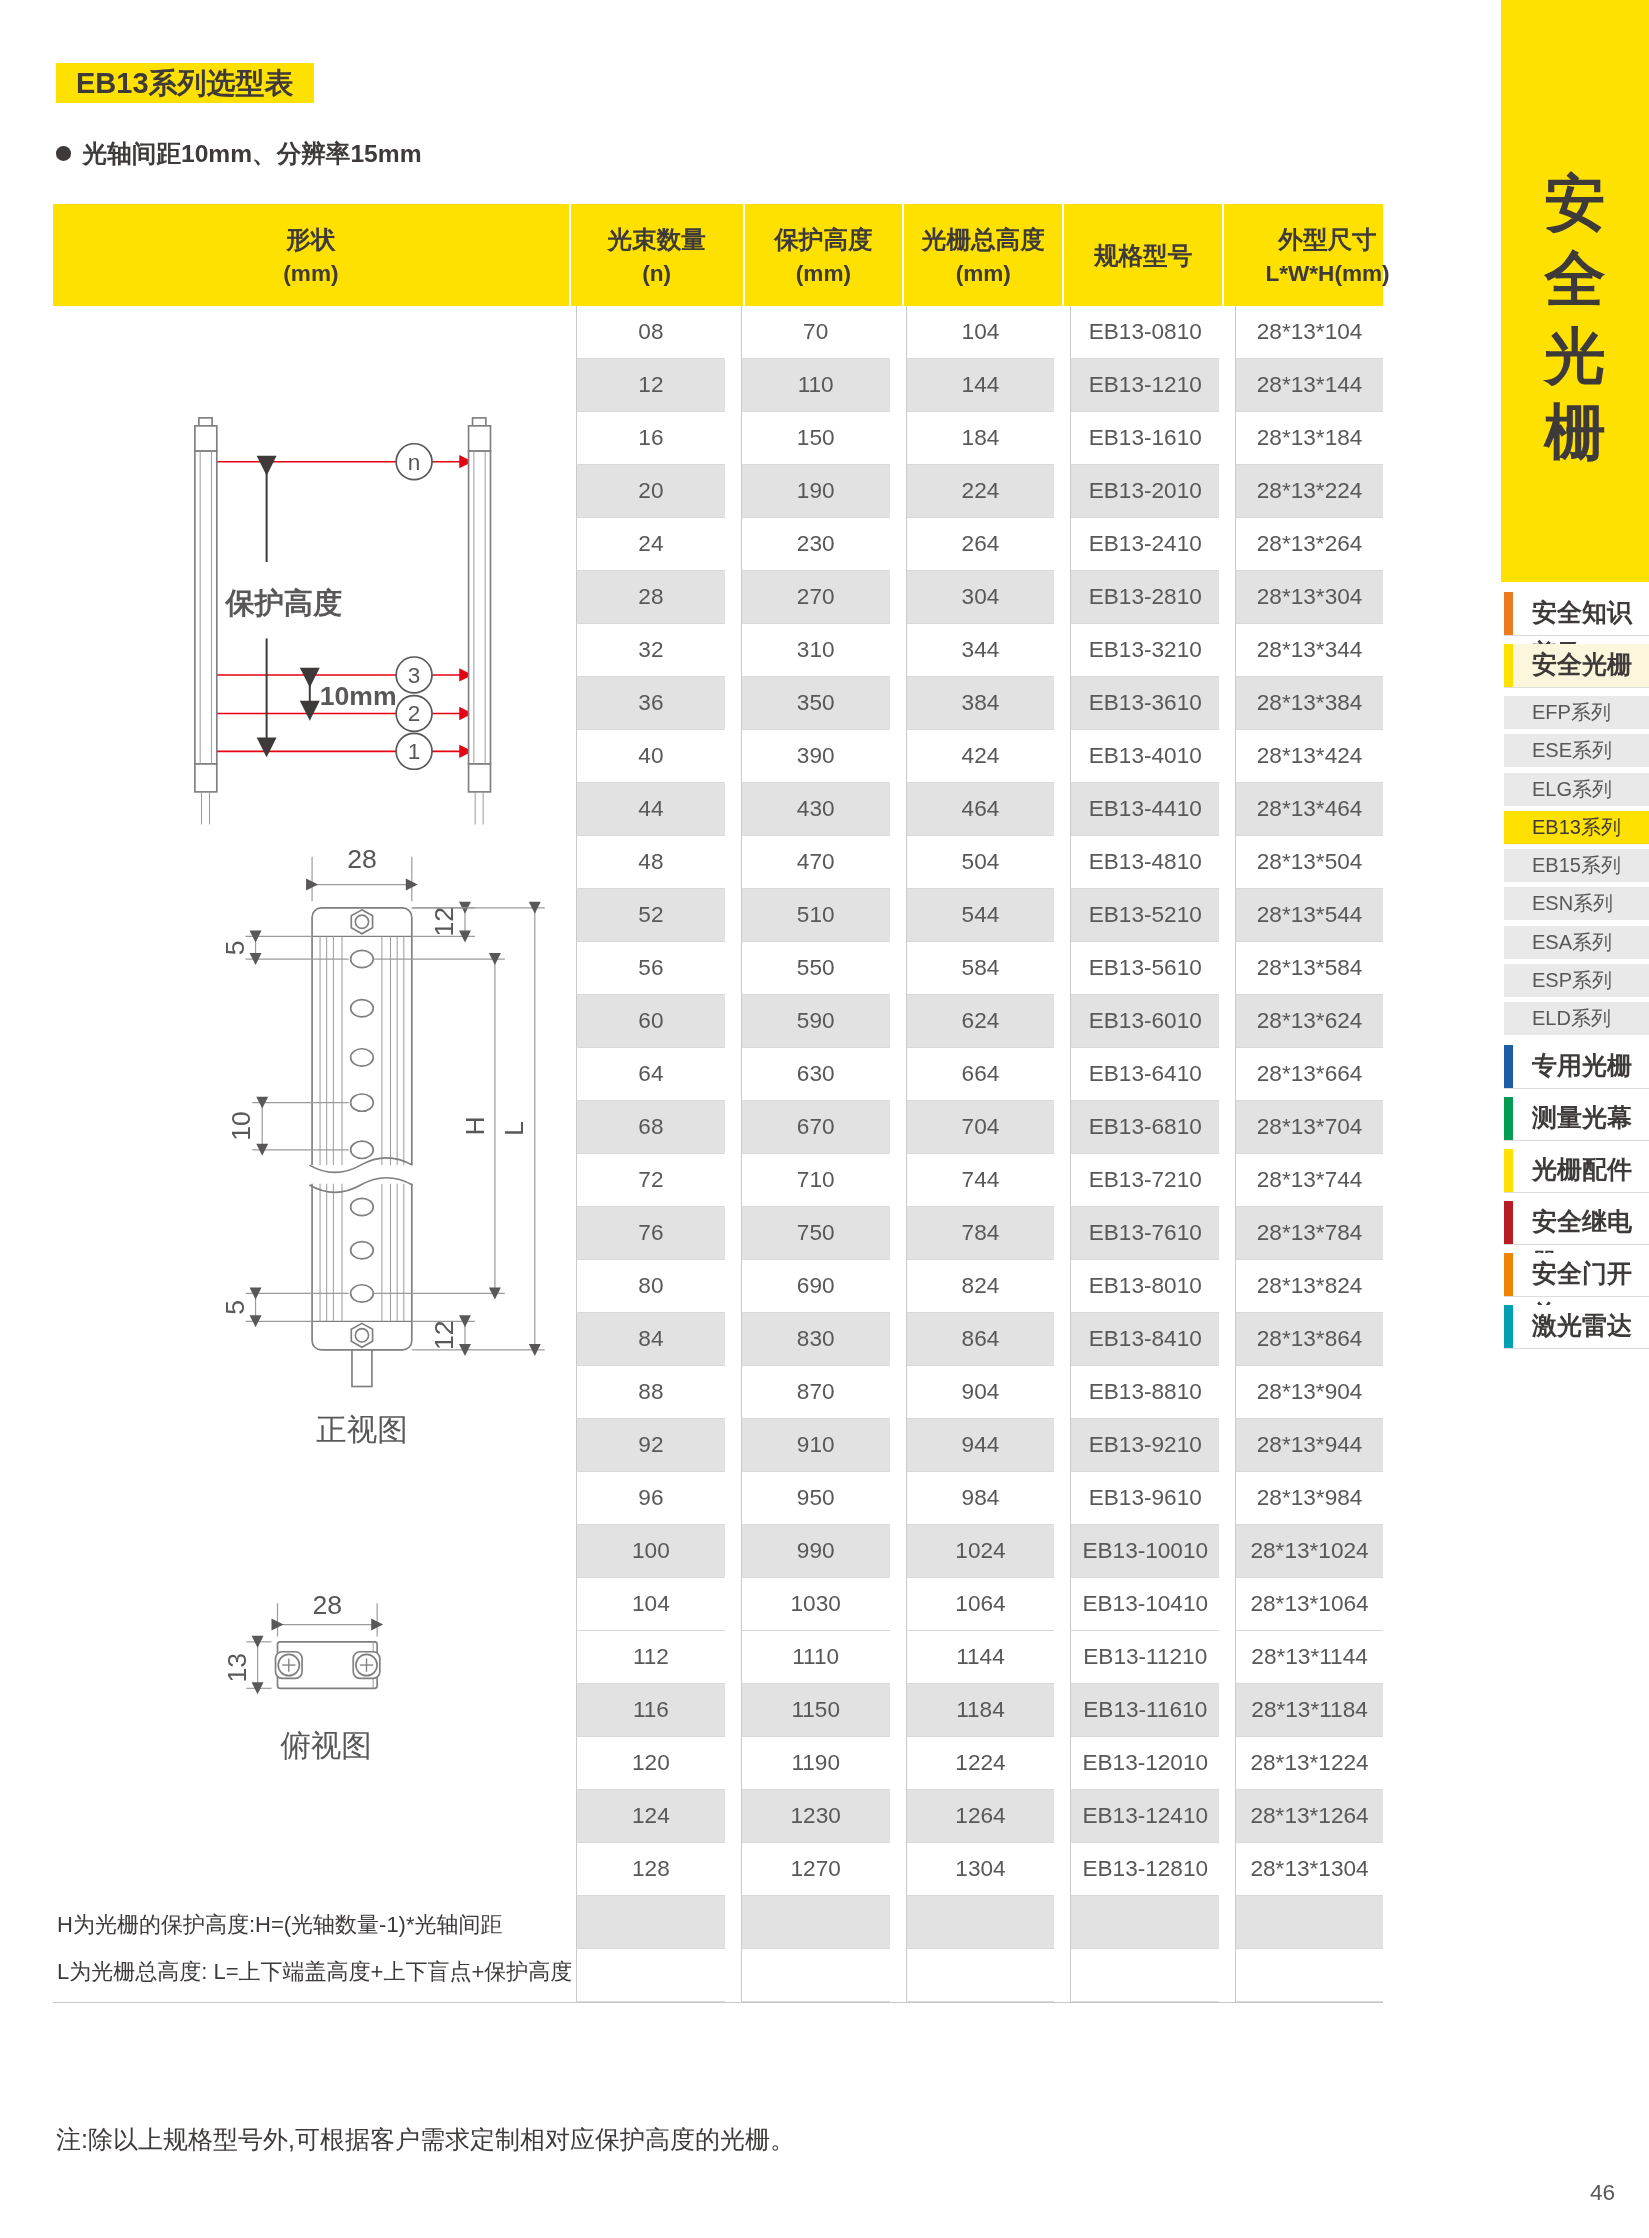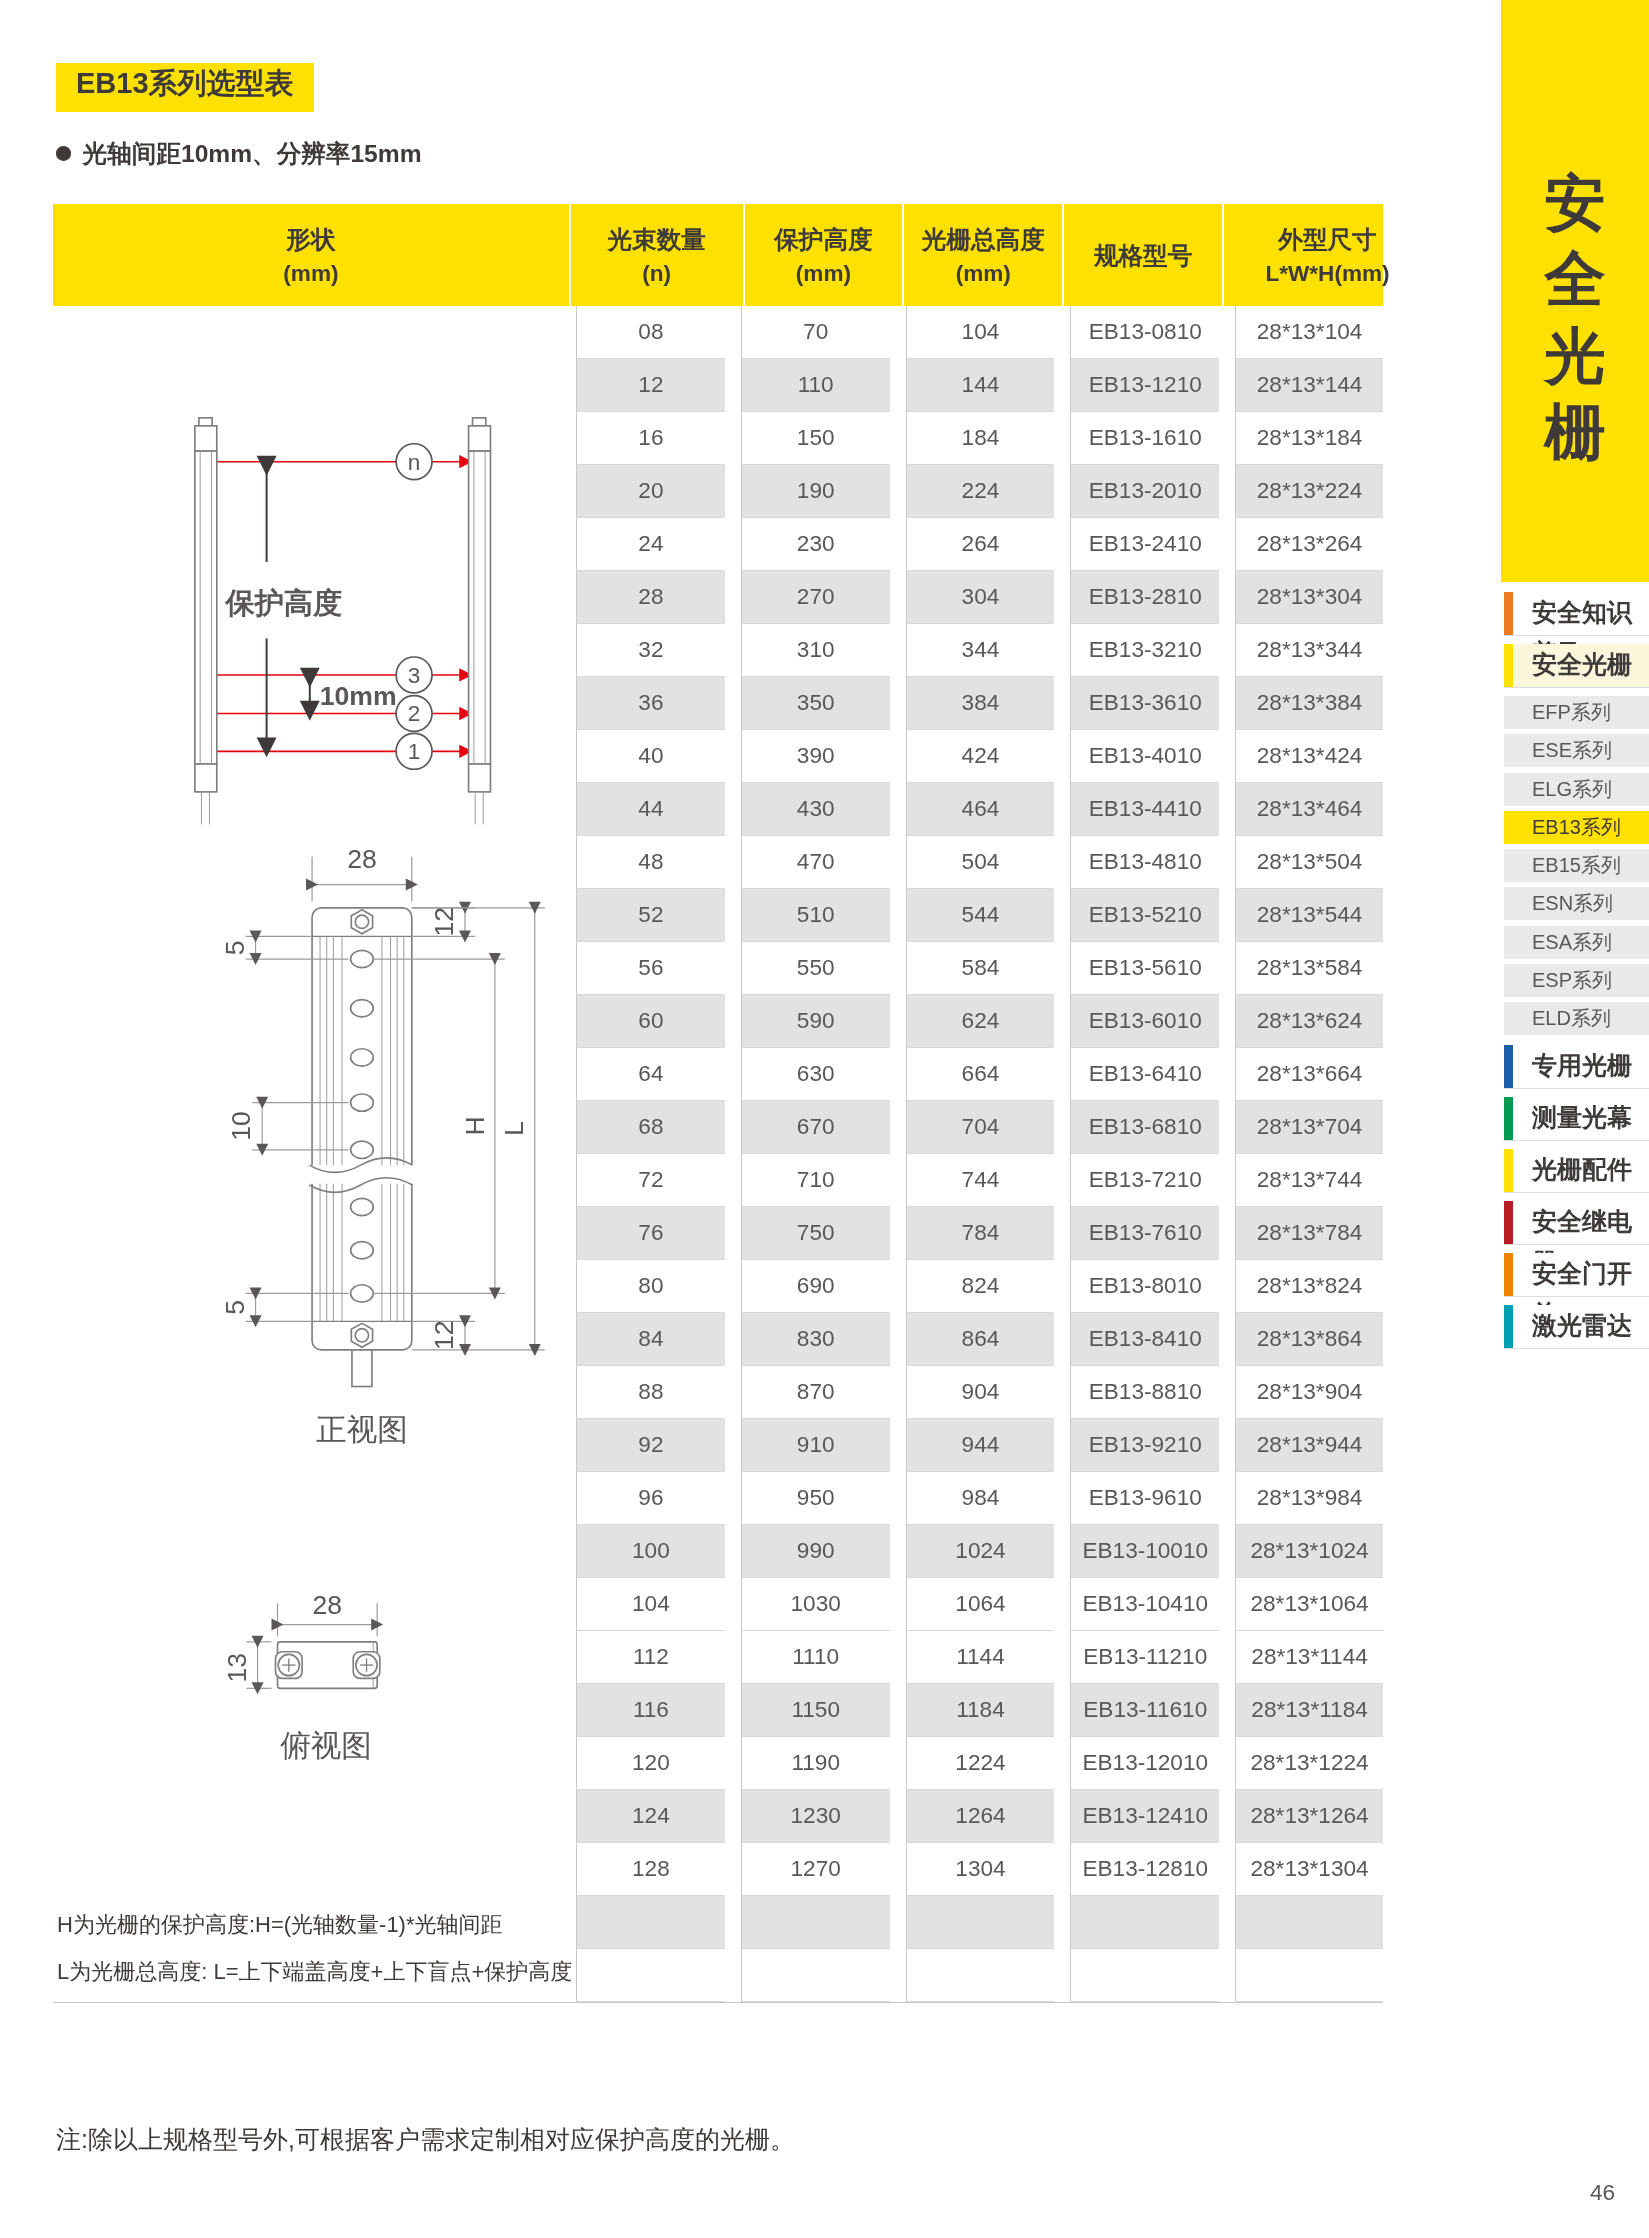--- a/index.html
+++ b/index.html
@@ -1,20 +1,20 @@
 <!DOCTYPE html>
 <html style="font-size:10.6px"><head>
 <meta charset="utf-8">
 <style>
   html,body{margin:0;padding:0;}
   .page{position:relative;width:1649px;height:2239px;background:#ffffff;overflow:hidden;
         font-family:"Liberation Sans","DejaVu Sans",sans-serif;color:#3e3a39;}
 
   
-  .title-box{position:absolute;left:56px;top:63px;height:49px;background:#ffe100;
+  .title-box{position:absolute;left:56px;top:63px;height:40px;background:#ffe100;
              padding:0 20px;font-size:29px;font-weight:bold;line-height:40px;color:#3e3a39;}
   .subtitle{position:absolute;left:56px;top:137px;display:flex;align-items:center;gap:12px;
             font-size:24.6px;font-weight:bold;color:#3e3a39;}
   .subtitle .dot{width:14.6px;height:14.6px;border-radius:50%;background:#3e3a39;flex:0 0 auto;}
 
   
   .sel-table{position:absolute;left:53px;top:204px;width:1330px;}
   .thead{display:flex;height:102px;}
   .hcell{background:#ffe100;display:flex;flex-direction:column;justify-content:center;align-items:center;
          gap:5.3px;font-weight:bold;color:#3e3a39;box-sizing:border-box;}

